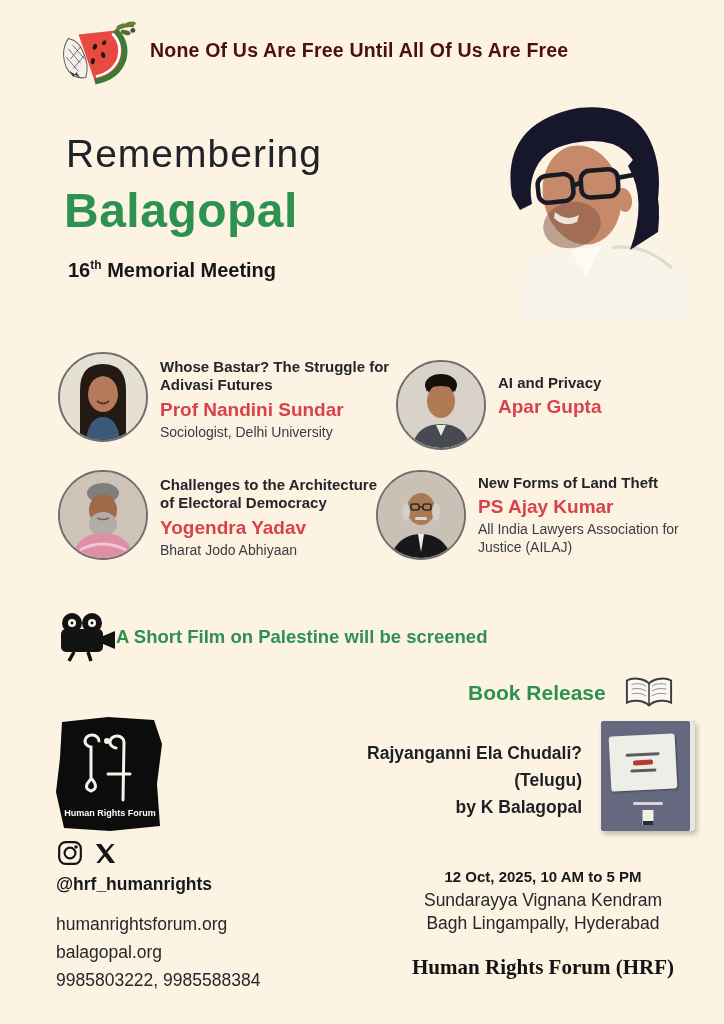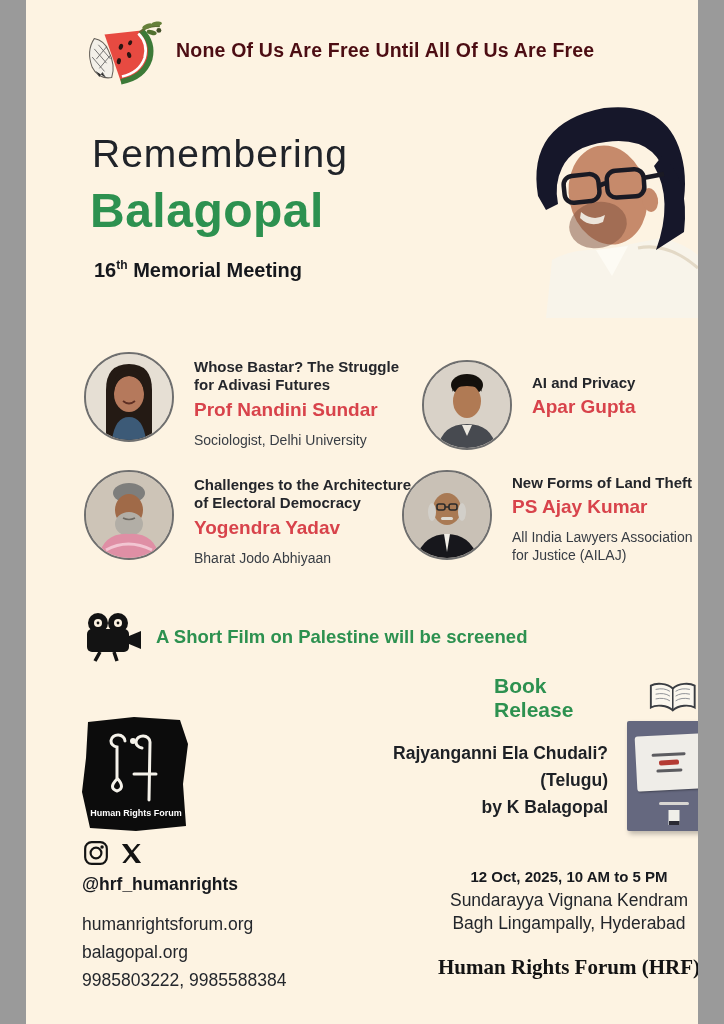--- a/index.html
+++ b/index.html
@@ -1,54 +1,54 @@
 <!DOCTYPE html>
 <html><head>
 <meta charset="utf-8">
 <style>
   html,body{margin:0;padding:0;background:#9a9a9a;}
   .poster{
-    position:relative;width:672px;height:1024px;margin:0 auto;
+    position:relative;width:724px;height:1024px;margin:0 auto;
     background:#fdf3e2;overflow:hidden;
     font-family:"Liberation Sans",sans-serif;color:#1d2025;
   }
   .abs{position:absolute;}
 
   
   .watermelon{left:58px;top:20px;width:80px;height:68px;}
   .slogan{left:150px;top:39px;font-size:19.5px;font-weight:800;color:#4c0d13;letter-spacing:.2px;}
 
   
   .remembering{left:66px;top:132px;font-size:39px;font-weight:500;color:#202329;letter-spacing:1px;}
   .balagopal{left:64px;top:183px;font-size:48px;font-weight:800;color:#2d9150;letter-spacing:.5px;}
   .memorial{left:68px;top:258px;font-size:20px;font-weight:700;color:#15171c;}
   .memorial sup{font-size:12px;font-weight:700;}
 
   
   .portrait{left:452px;top:98px;width:245px;height:220px;}
 
   
-  .card{position:absolute;display:flex;gap:20px;}
+  .card{position:absolute;display:flex;gap:12px;}
   .card1{left:58px;top:352px;width:332px;}
   .card2{left:396px;top:360px;width:310px;}
   .card3{left:58px;top:470px;width:332px;}
   .card4{left:376px;top:470px;width:310px;}
   .avatar{width:86px;height:86px;border-radius:50%;border:2px solid #6f6f6f;overflow:hidden;flex:none;background:#ddd5ca;}
   .avatar svg{display:block;width:100%;height:100%;}
   .ctext{padding-top:6px;}
   .card2 .ctext{padding-top:14px;}
   .card4 .ctext{padding-top:4px;}
   .topic{font-size:15px;font-weight:800;color:#24262b;line-height:1.22;}
   .card1 .topic,.card3 .topic{max-width:238px;}
   .card4 .topic{max-width:225px;}
   .sname{font-size:19px;font-weight:800;color:#d8434b;margin-top:4px;}
-  .aff{font-size:14px;font-weight:500;color:#383d44;margin-top:11px;line-height:1.25;max-width:225px;}
-
-  
-  .film{left:56px;top:612px;display:flex;align-items:center;gap:14px;}
+  .aff{font-size:14px;font-weight:500;color:#383d44;margin-top:3px;line-height:1.25;max-width:225px;}
+
+  
+  .film{left:56px;top:612px;display:flex;align-items:center;}
   .film-icon{width:60px;height:50px;}
   .film-text{font-size:18.5px;font-weight:800;color:#2d9150;}
 
   
   .book-head{left:468px;top:674px;display:flex;align-items:center;gap:18px;}
   .book-head-text{font-size:21px;font-weight:800;color:#2d9150;}
   .book-icon{width:50px;height:38px;}
   .book-text{left:320px;top:740px;width:262px;text-align:right;font-size:17.5px;font-weight:800;color:#1d2025;line-height:1.55;}
 
   

